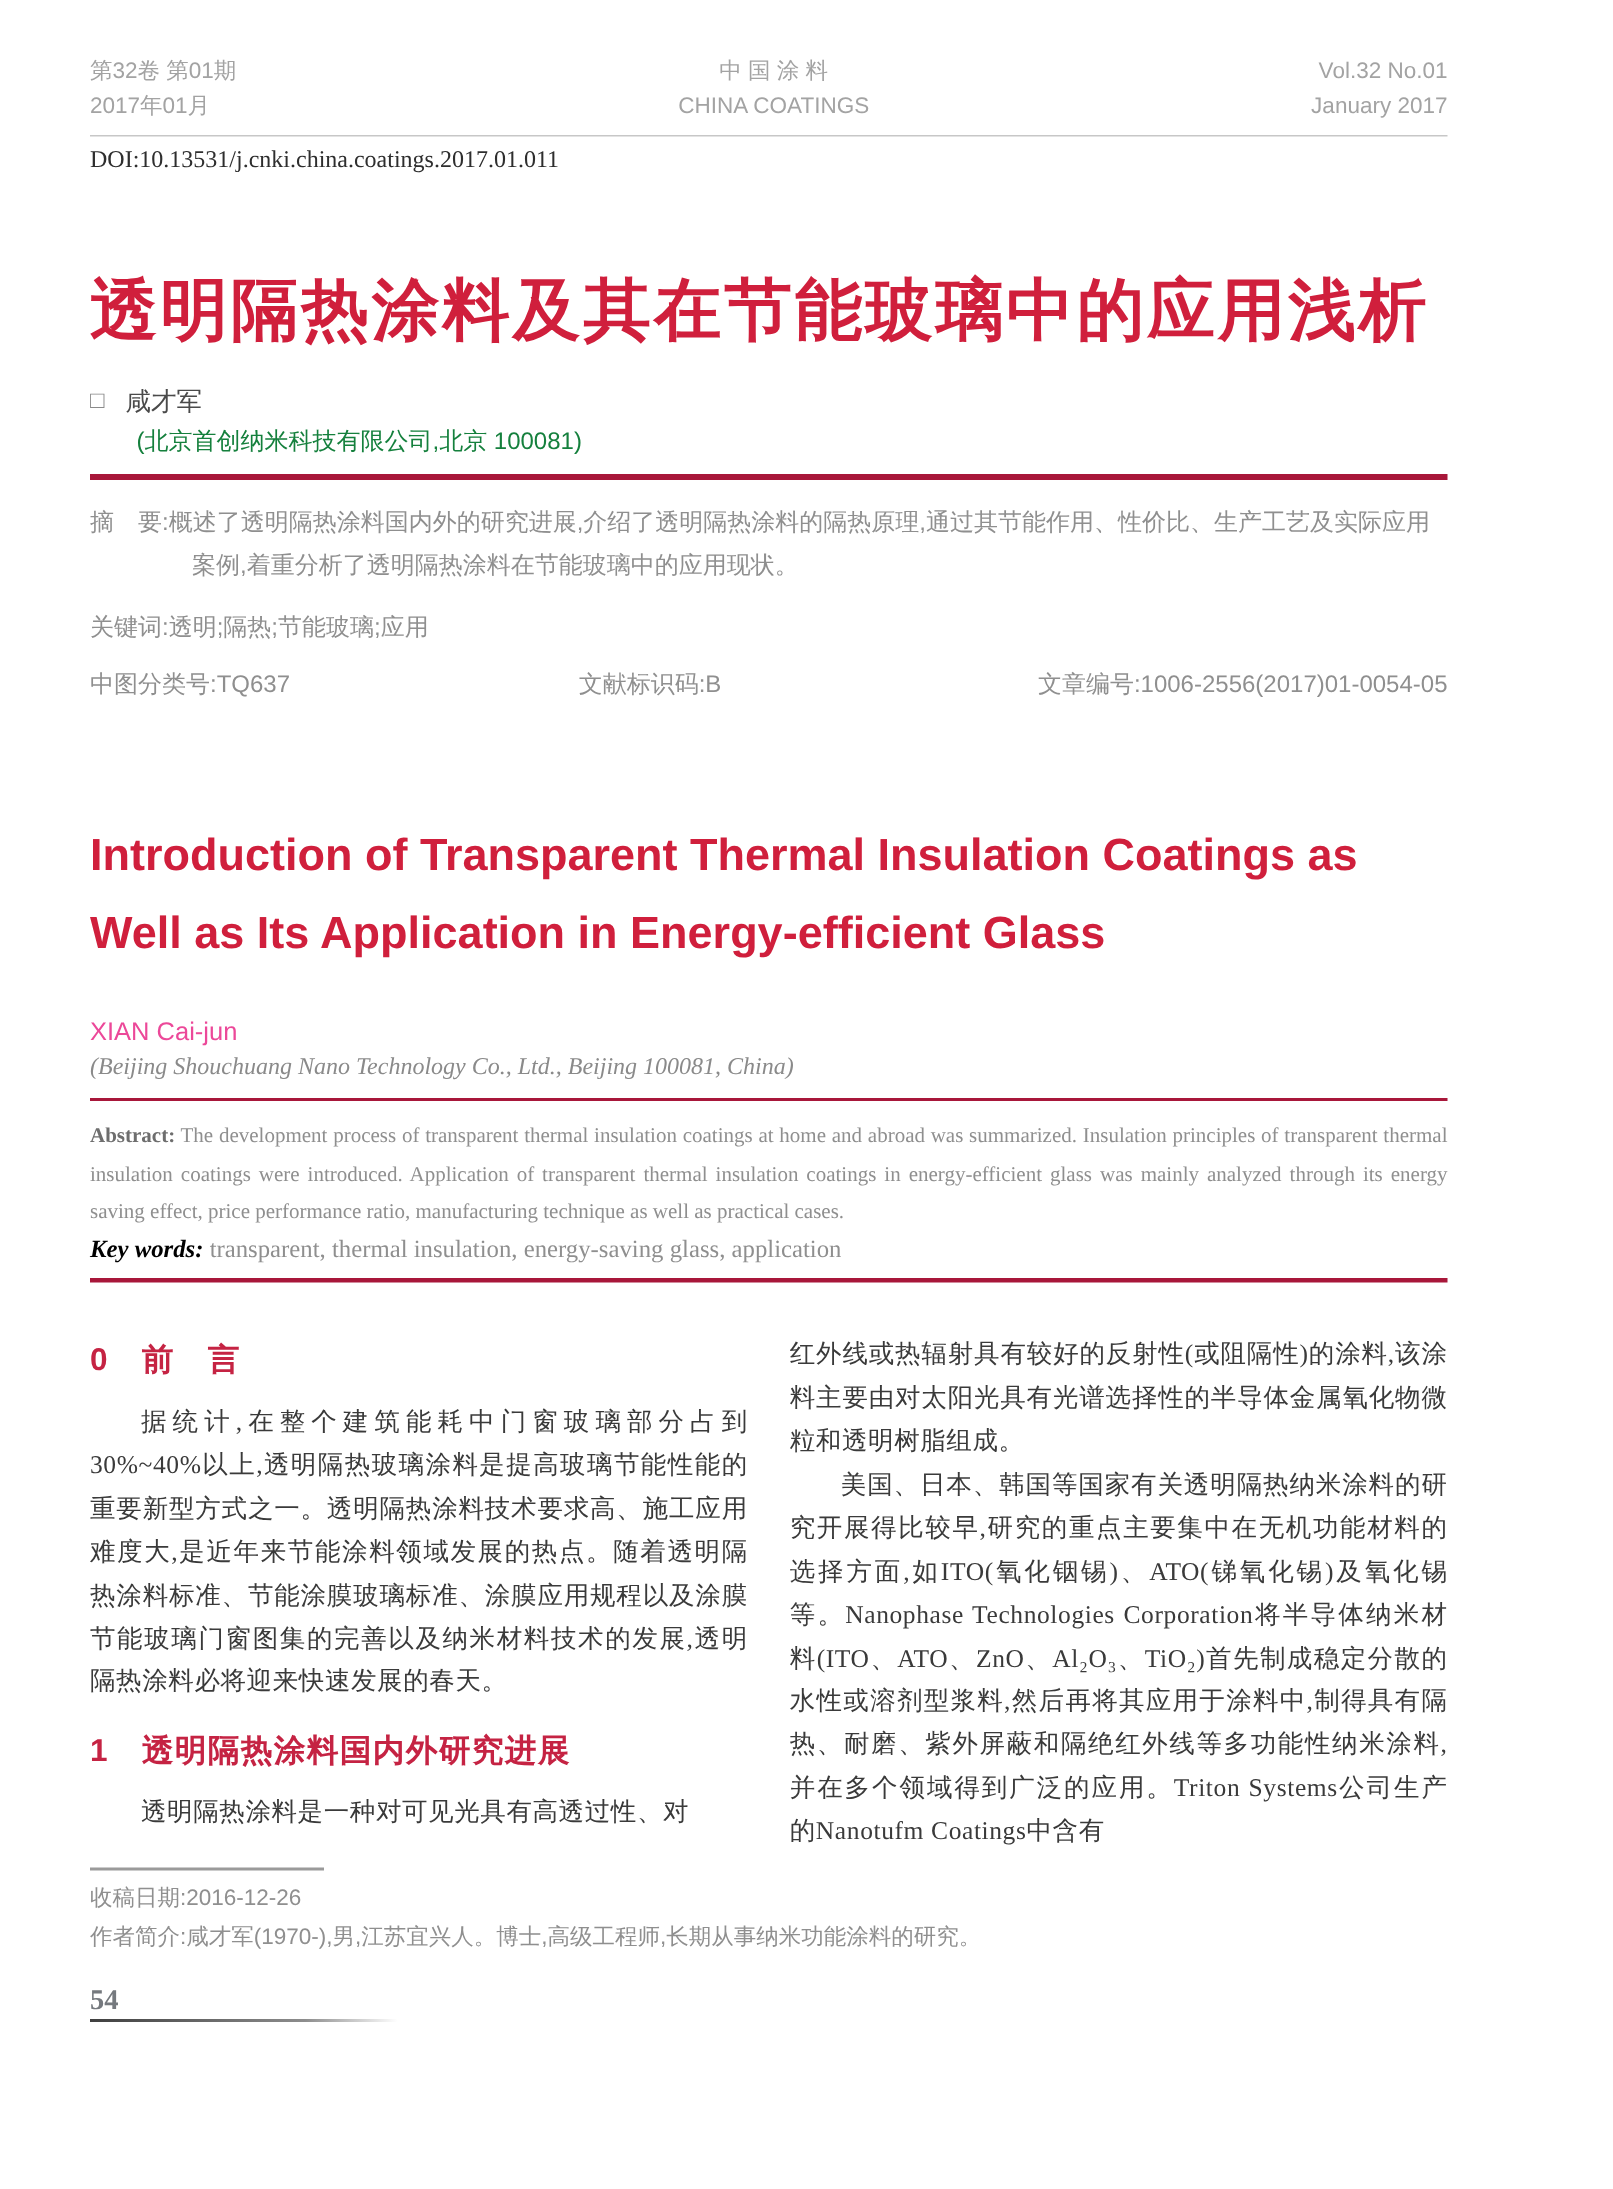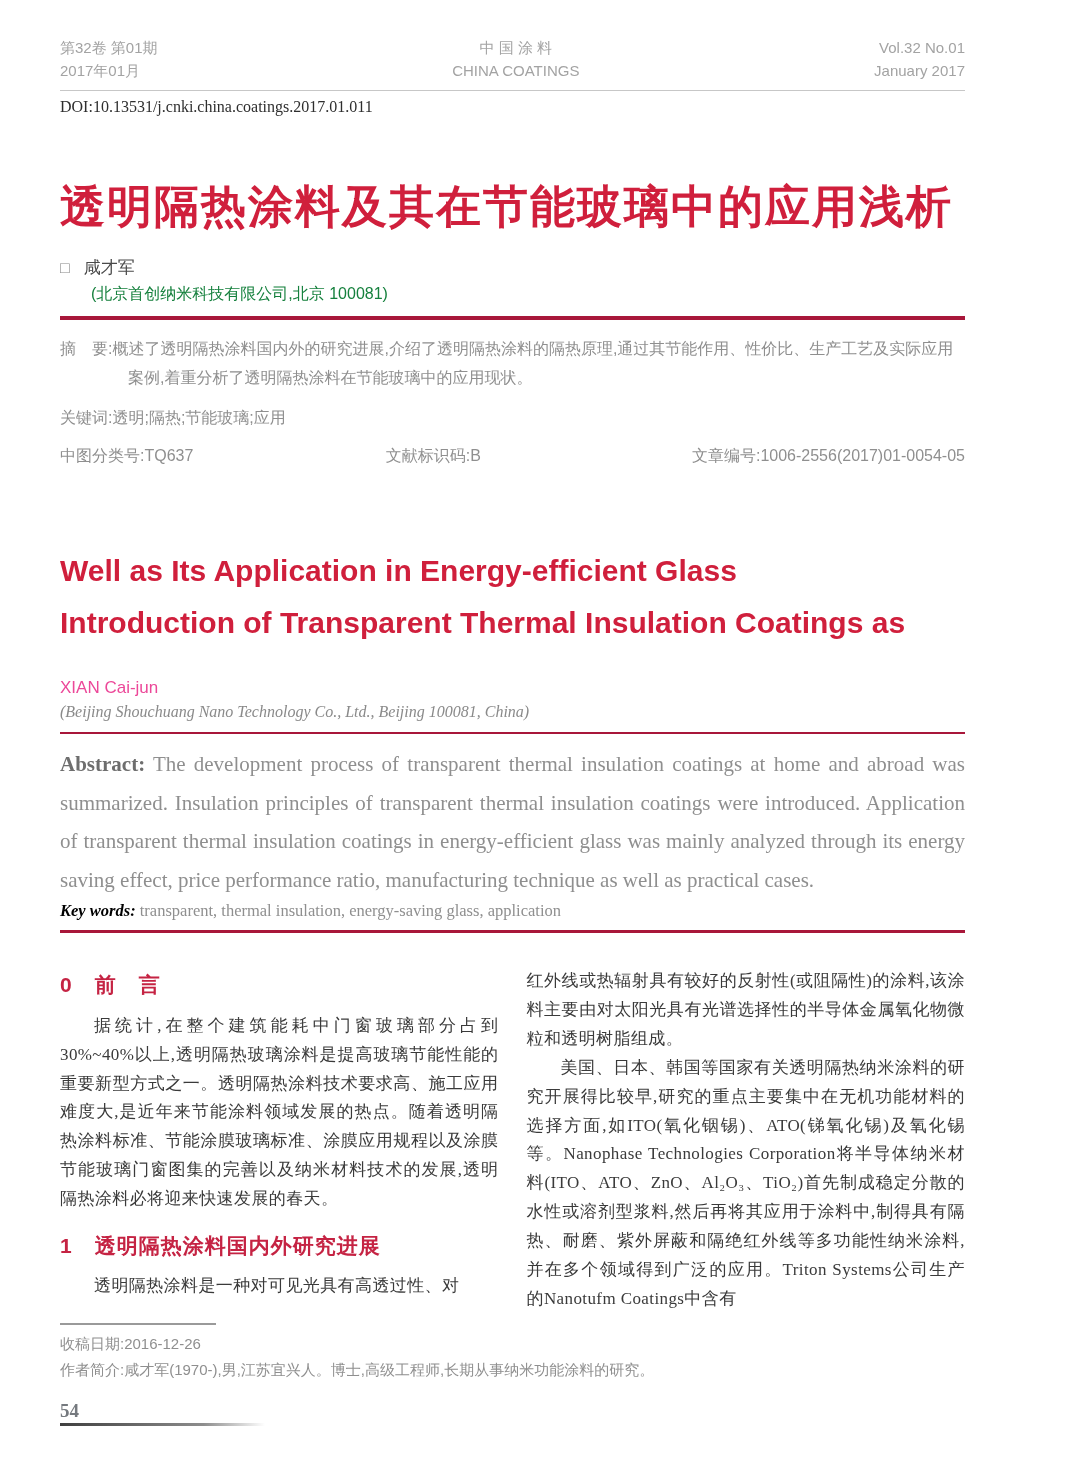--- a/index.html
+++ b/index.html
@@ -40,21 +40,21 @@
   .meta-row .m3{flex:1;text-align:right;}
   
   .title-en{margin-top:78px;color:var(--accent);font-size:30px;font-weight:800;line-height:1.75;}
   .title-en span{display:block;}
   .author-en{margin-top:28px;color:#ec4899;font-size:17px;}
   .affil-en{margin-top:5px;color:#8a8a8a;font-size:16px;font-style:italic;
     font-family:"Liberation Serif", serif;}
   .rule-thin{height:2px;background:var(--rule);margin-top:11px;}
   
   .abs-en{margin-top:11px;font-family:"Liberation Serif", serif;color:var(--abs-gray);
-    font-size:21px;line-height:1.85;text-align:justify;}
+    font-size:14px;line-height:1.85;text-align:justify;}
   .abs-en b{color:#6e6e6e;}
   .kw-en{margin-top:1px;font-family:"Liberation Serif", serif;color:var(--abs-gray);font-size:16.5px;}
   .kw-en b{color:#000000;font-style:italic;}
   .rule-mid{height:3px;background:var(--rule);margin-top:9px;}
   
   .columns{display:flex;gap:28px;margin-top:34px;}
   .col{width:50%;font-family:"Liberation Serif", serif;color:var(--body-ink);
     font-size:17px;line-height:1.7;text-align:justify;letter-spacing:.4px;}
   .sec-head{color:#c52343;font-family:"Liberation Sans", sans-serif;font-weight:700;
     font-size:21px;letter-spacing:1px;margin-bottom:9px;display:flex;gap:22px;}
@@ -107,22 +107,22 @@
     <p class="hang"><span>摘　要:</span><span>概述了透明隔热涂料国内外的研究进展,介绍了透明隔热涂料的隔热原理,通过其节能作用、性价比、生产工艺及实际应用案例,着重分析了透明隔热涂料在节能玻璃中的应用现状。</span></p>
   </div>
   <p class="kw-cn"><span>关键词:</span><span>透明;隔热;节能玻璃;应用</span></p>
   <div class="meta-row">
     <span class="m1">中图分类号:TQ637</span>
     <span class="m2">文献标识码:B</span>
     <span class="m3">文章编号:1006-2556(2017)01-0054-05</span>
   </div>
 
   <h2 class="title-en">
+    <span>Introduction of Transparent Thermal Insulation Coatings as</span>
     <span>Well as Its Application in Energy-efficient Glass</span>
-    <span>Introduction of Transparent Thermal Insulation Coatings as</span>
   </h2>
   <div class="author-en">XIAN Cai-jun</div>
   <div class="affil-en">(Beijing Shouchuang Nano Technology Co., Ltd., Beijing 100081, China)</div>
   <div class="rule-thin"></div>
 
   <p class="abs-en"><b>Abstract:</b> <span>The development process of transparent thermal insulation coatings at home and abroad was summarized. Insulation principles of transparent thermal insulation coatings were introduced. Application of transparent thermal insulation coatings in energy-efficient glass was mainly analyzed through its energy saving effect, price performance ratio, manufacturing technique as well as practical cases.</span></p>
   <p class="kw-en"><b>Key words:</b> <span>transparent, thermal insulation, energy-saving glass, application</span></p>
   <div class="rule-mid"></div>
 
   <div class="columns">

